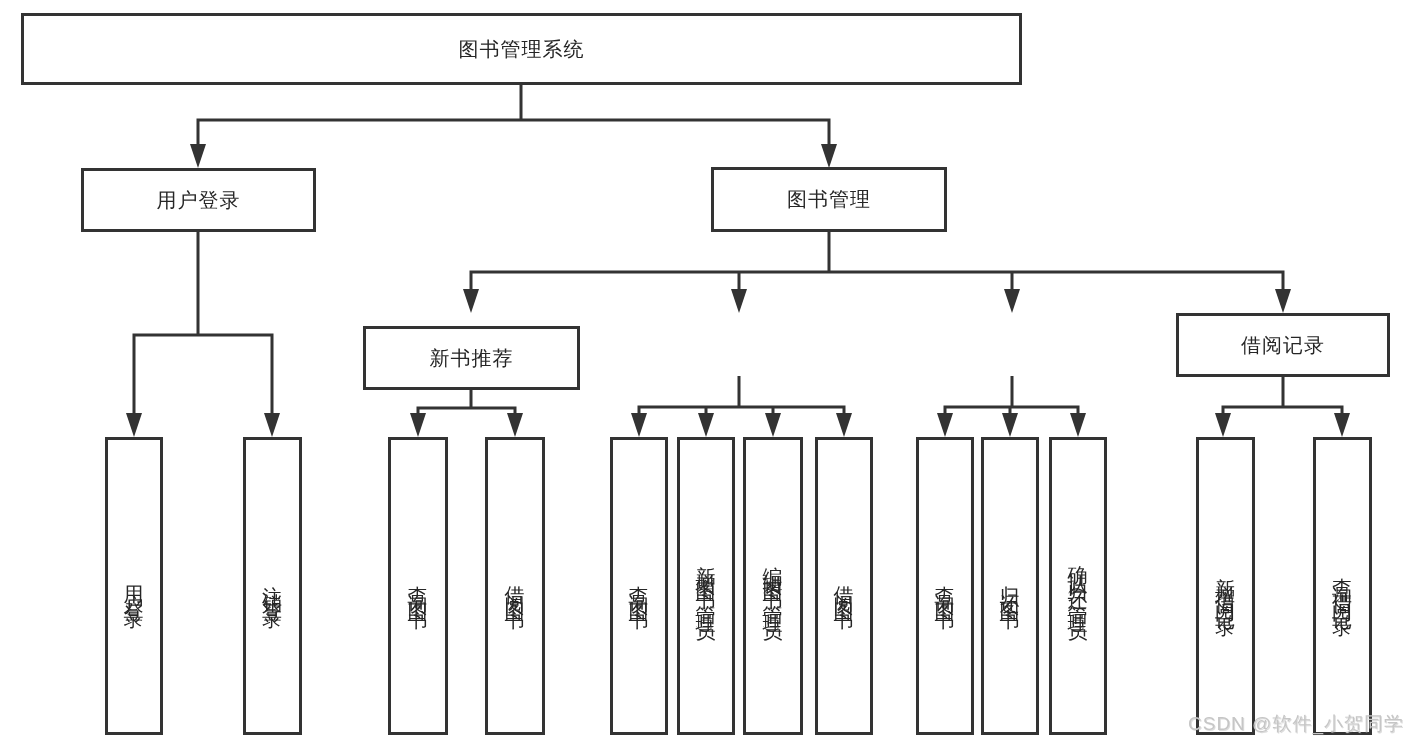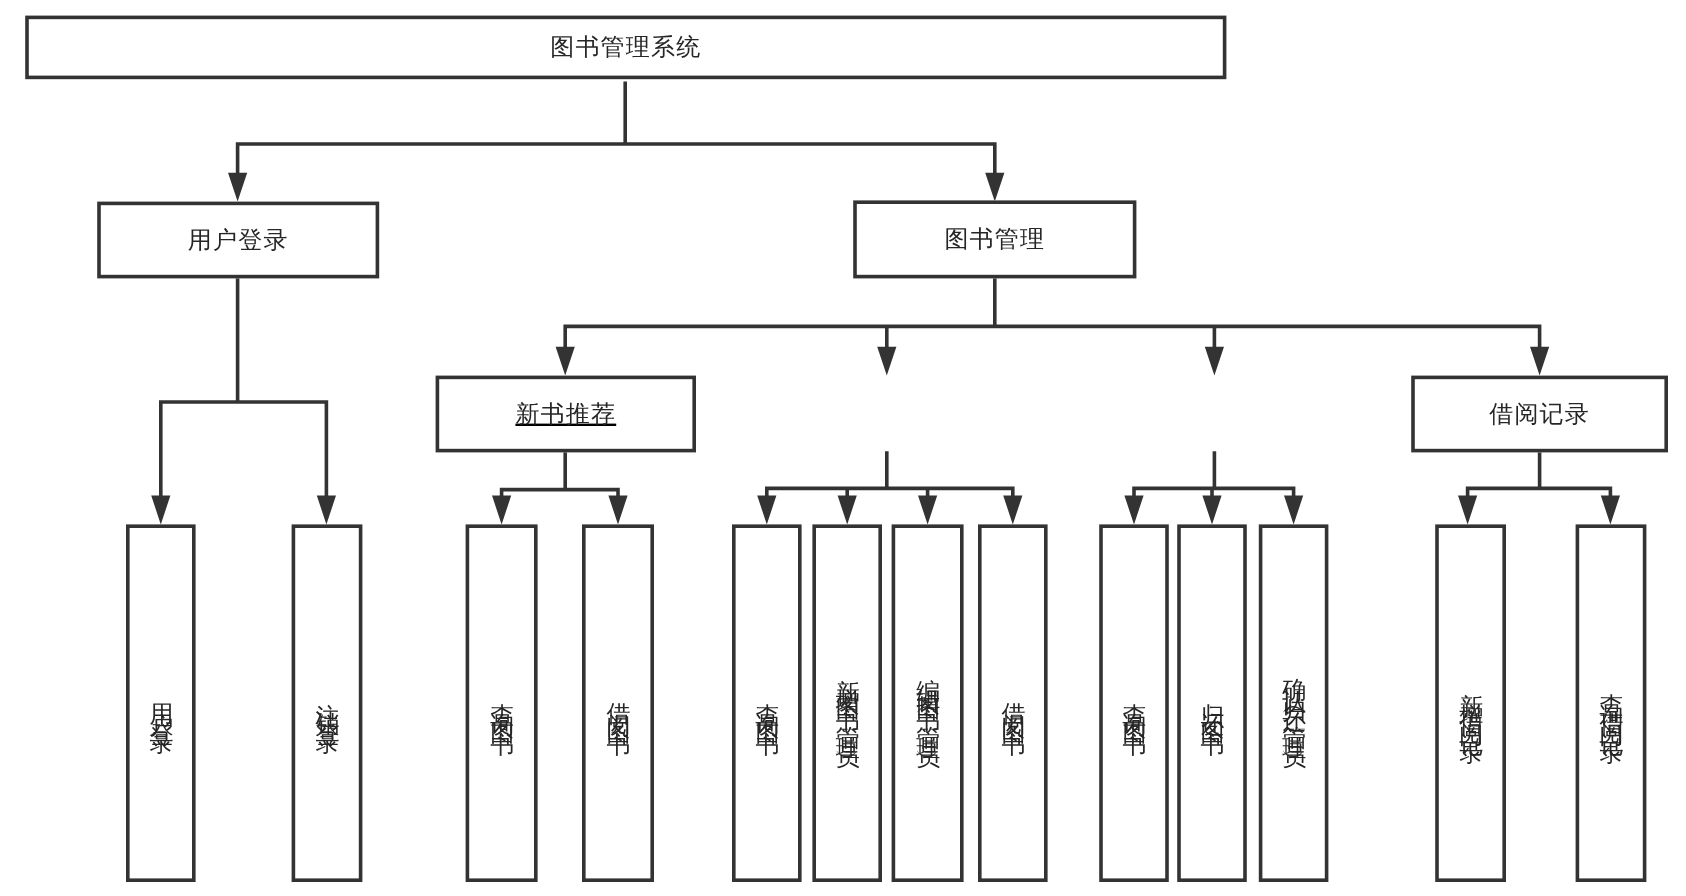--- a/index.html
+++ b/index.html
@@ -99,32 +99,32 @@
       M698 413 L714 413 L706 437 Z
       M765 413 L781 413 L773 437 Z
       M836 413 L852 413 L844 437 Z
       M937 413 L953 413 L945 437 Z
       M1002 413 L1018 413 L1010 437 Z
       M1070 413 L1086 413 L1078 437 Z
       M1215 413 L1231 413 L1223 437 Z
       M1334 413 L1350 413 L1342 437 Z"></path>
   </svg>
 
-  <div class="hnode" style="left:21px; top:13px; width:1001px; height:53px;">
+  <div class="hnode" style="left:21px; top:13px; width:1001px; height:72px;">
     <span>图书管理系统</span>
   </div>
 
   <div class="hnode" style="left:81px; top:168px; width:235px; height:64px;">
     <span>用户登录</span>
   </div>
   <div class="hnode" style="left:711px; top:167px; width:236px; height:65px;">
     <span>图书管理</span>
   </div>
 
-  <div class="hnode" style="left:363px; top:313px; width:217px; height:64px;text-decoration:underline;">
+  <div class="hnode" style="left:363px; top:326px; width:217px; height:64px;">
     <span>新书推荐</span>
   </div>
   <div class="hnode" style="left:1176px; top:313px; width:214px; height:64px;">
     <span>借阅记录</span>
   </div>
 
   <div class="vnode" style="left:105px; width:58px;">
     <span>用户登录</span>
   </div>
   <div class="vnode" style="left:243px; width:59px;">
@@ -161,14 +161,15 @@
     <span>确认归还（管理员）</span>
   </div>
 
   <div class="vnode" style="left:1196px; width:59px;">
     <span>新增借阅记录</span>
   </div>
   <div class="vnode" style="left:1313px; width:59px;">
     <span>查询借阅记录</span>
   </div>
 
+  <div class="watermark">CSDN @软件_小贺同学</div>
 
 </div>
 
 </body></html>

